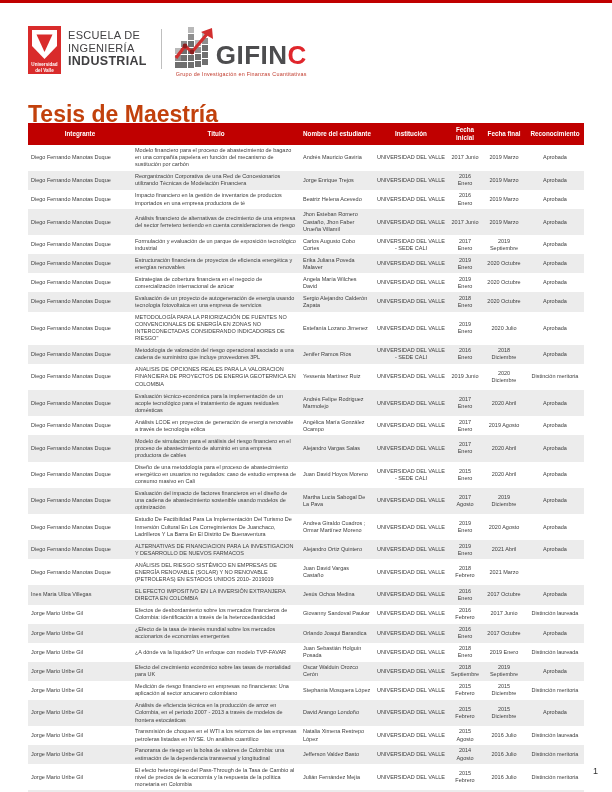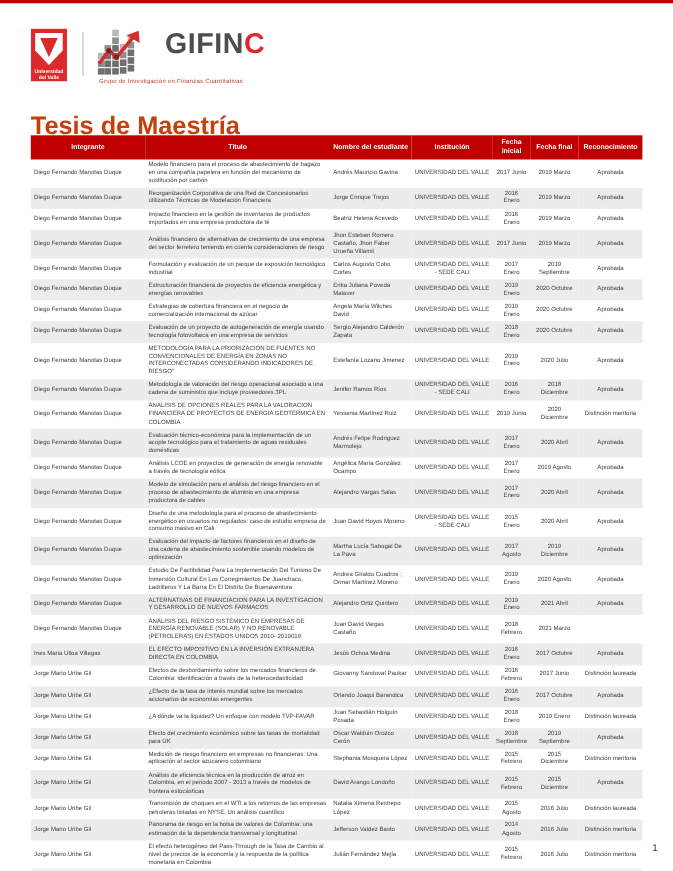--- a/index.html
+++ b/index.html
@@ -11,21 +11,21 @@
   .top-rule{position:absolute;top:0;left:0;width:612px;height:3px;background:#C00000;}
 
   
   .brandbar{position:absolute;left:28px;top:26px;display:flex;align-items:flex-start;}
   .uv-logo{width:33px;height:48px;flex:0 0 auto;}
   .school-text{margin-left:7px;margin-top:3px;color:#414042;line-height:13px;}
   .school-text .l1,.school-text .l2{font-size:11px;letter-spacing:.3px;}
   .school-text .l3{font-size:12.5px;font-weight:bold;letter-spacing:.3px;}
   .vdivider{width:1px;height:40px;background:#bfbfbf;margin:3px 12px 0 14px;}
   .gifinc{display:flex;flex-direction:column;}
-  .gifinc-top{display:flex;align-items:flex-start;gap:20px;}
+  .gifinc-top{display:flex;align-items:flex-end;}
   .gifinc-chart{width:40px;height:42px;}
   .gifinc-word{font-size:26px;font-weight:bold;color:#4d4d4f;letter-spacing:.5px;line-height:26px;margin-left:2px;}
   .gifinc-word .accent{color:#E0262C;}
   .gifinc-tagline{font-size:5.4px;color:#C0392B;margin-top:3px;margin-left:2px;letter-spacing:.25px;}
 
   
   .page-title{position:absolute;left:28px;top:86px;font-size:23px;font-weight:bold;color:#c2410c;}
 
   
   .tesis-table{position:absolute;left:28px;top:123px;width:556px;border-collapse:collapse;table-layout:fixed;
@@ -52,20 +52,25 @@
 <div class="brandbar">
   <span class="uv-logo">
     <svg viewBox="0 0 33 48" width="33" height="48" xmlns="http://www.w3.org/2000/svg">
       <rect x="0" y="0" width="33" height="48" fill="#D92B2B"></rect>
       <path d="M4 4 L29 4 L29 20 L16.5 33 L4 20 Z" fill="#ffffff"></path>
       <path d="M8.5 8.5 L24.5 8.5 L16.5 26 Z" fill="#D92B2B"></path>
       <text x="16.5" y="40" font-size="4.6" font-weight="bold" fill="#ffffff" text-anchor="middle" font-family="Liberation Sans, sans-serif">Universidad</text>
       <text x="16.5" y="45.5" font-size="4.6" font-weight="bold" fill="#ffffff" text-anchor="middle" font-family="Liberation Sans, sans-serif">del Valle</text>
     </svg>
   </span>
+  <div class="school-text">
+    <div class="l1">ESCUELA DE</div>
+    <div class="l2">INGENIERÍA</div>
+    <div class="l3">INDUSTRIAL</div>
+  </div>
   <div class="vdivider"></div>
   <div class="gifinc">
     <div class="gifinc-top">
       <span class="gifinc-chart">
         <svg viewBox="0 0 40 42" width="40" height="42" xmlns="http://www.w3.org/2000/svg">
           <g fill="#b9b9b9">
             <rect x="14" y="1" width="6" height="6"></rect>
               <rect x="28" y="6" width="5" height="5"></rect>
             <rect x="1" y="22" width="6" height="6"></rect>
               <rect x="21" y="14" width="6" height="6"></rect>

